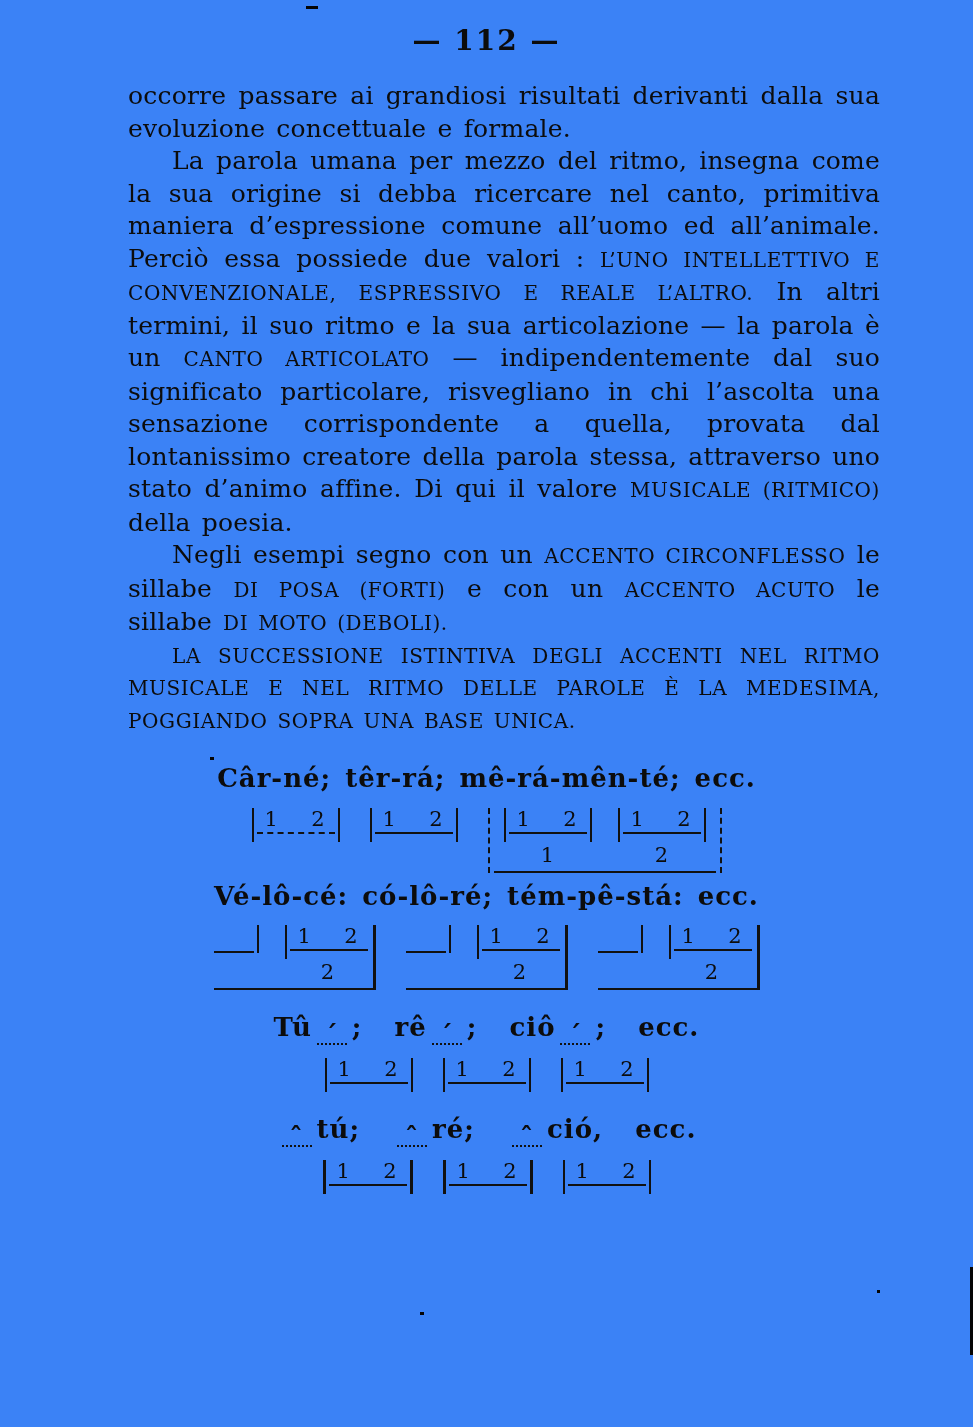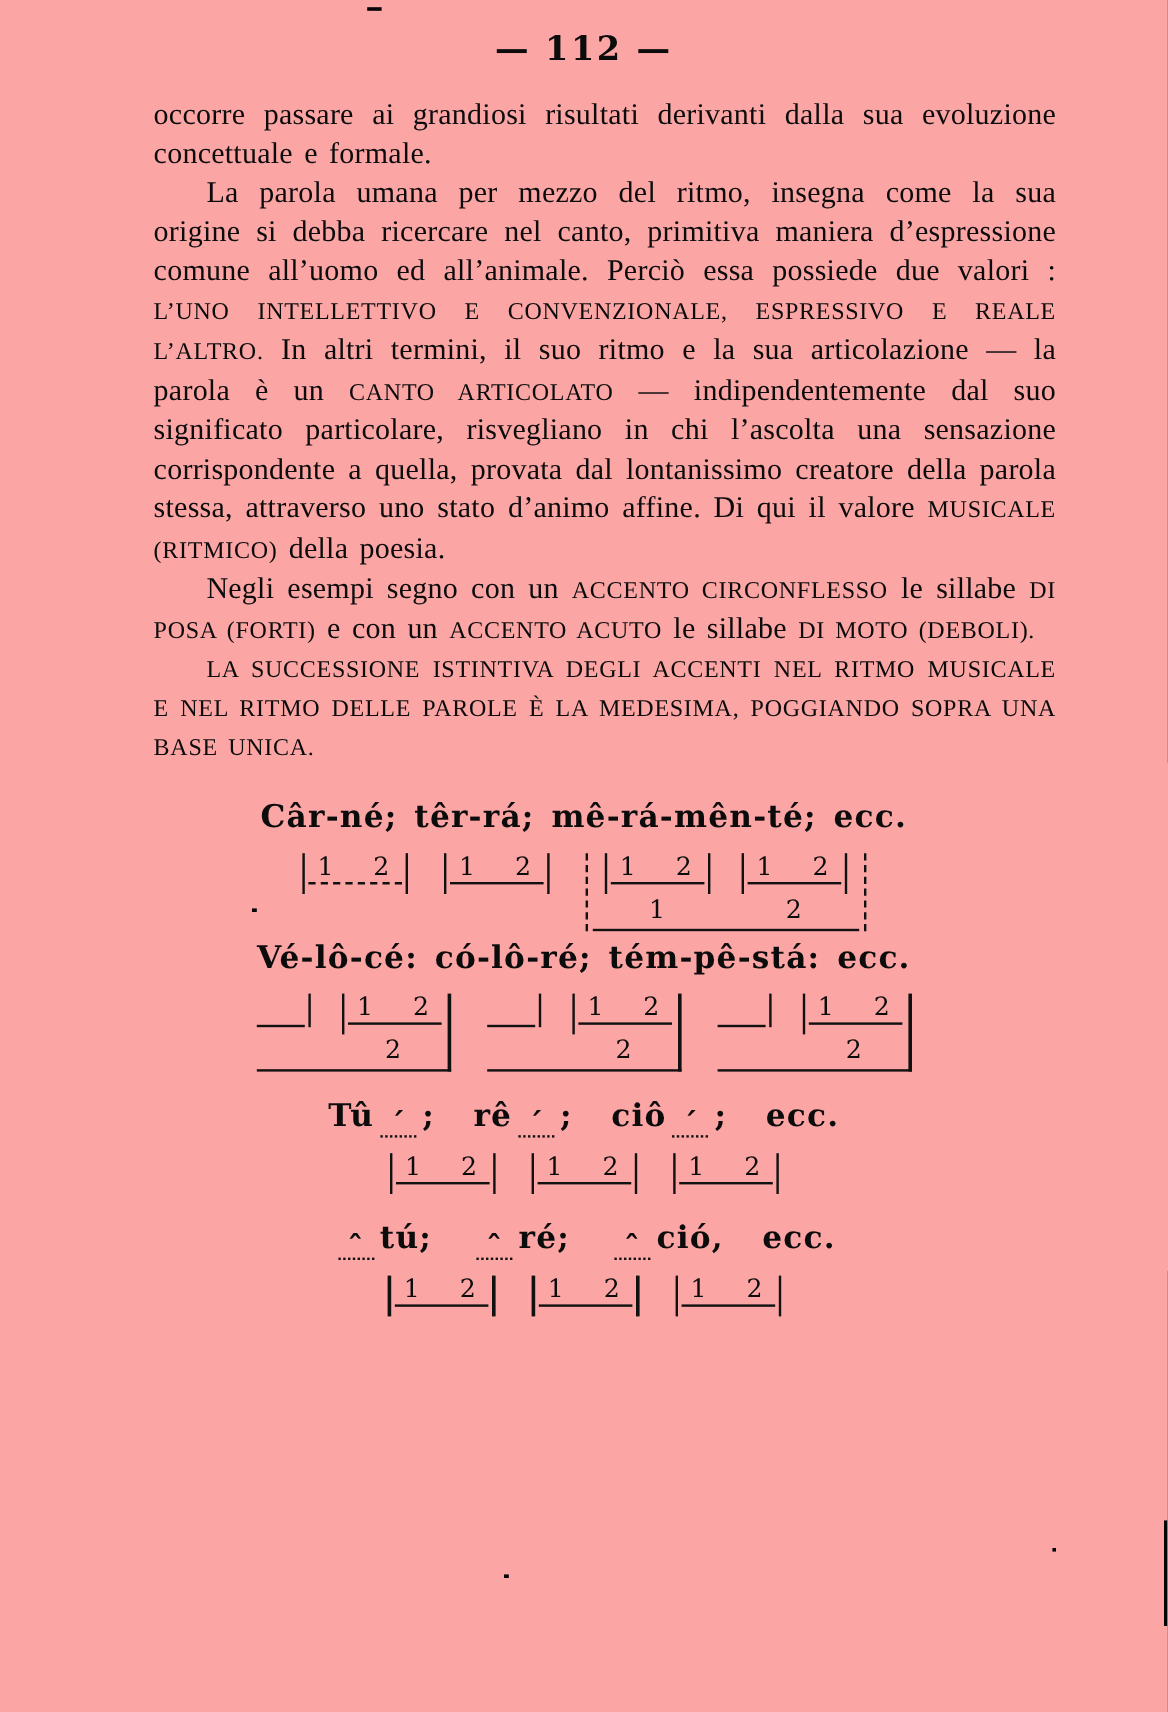--- a/index.html
+++ b/index.html
@@ -1,20 +1,20 @@
 <!DOCTYPE html>
 <html><head>
 <meta charset="utf-8">
 <style>
   html,body{margin:0;padding:0;background:#888;}
   .page{
     position:relative;
     width:973px;height:1427px;
     margin:0 auto;
-    background:#fca5a5;
+    background:#3b82f6;
     color:#0c0c0c;
     font-family:"DejaVu Serif", serif;
     overflow:hidden;
   }
   
   .pageno{
     padding-top:24px;
     text-align:center;
     font-size:28px;
     font-weight:bold;
@@ -25,21 +25,21 @@
   
   .textblock{
     width:752px;
     margin:22px 93px 0 128px;
     font-size:25px;
     line-height:32.5px;
     text-align:justify;
     letter-spacing:0.2px;
     word-spacing:3px;
   }
-  .para{margin:0;font-family:Liberation Serif, serif;}
+  .para{margin:0;}
   .para.indent{text-indent:44px;}
   .sc{font-size:20px;letter-spacing:0.6px;}
   
   .heading{
     margin-top:14px;
     text-align:center;
     font-size:31px;
     font-weight:bold;
     letter-spacing:1px;
   }

